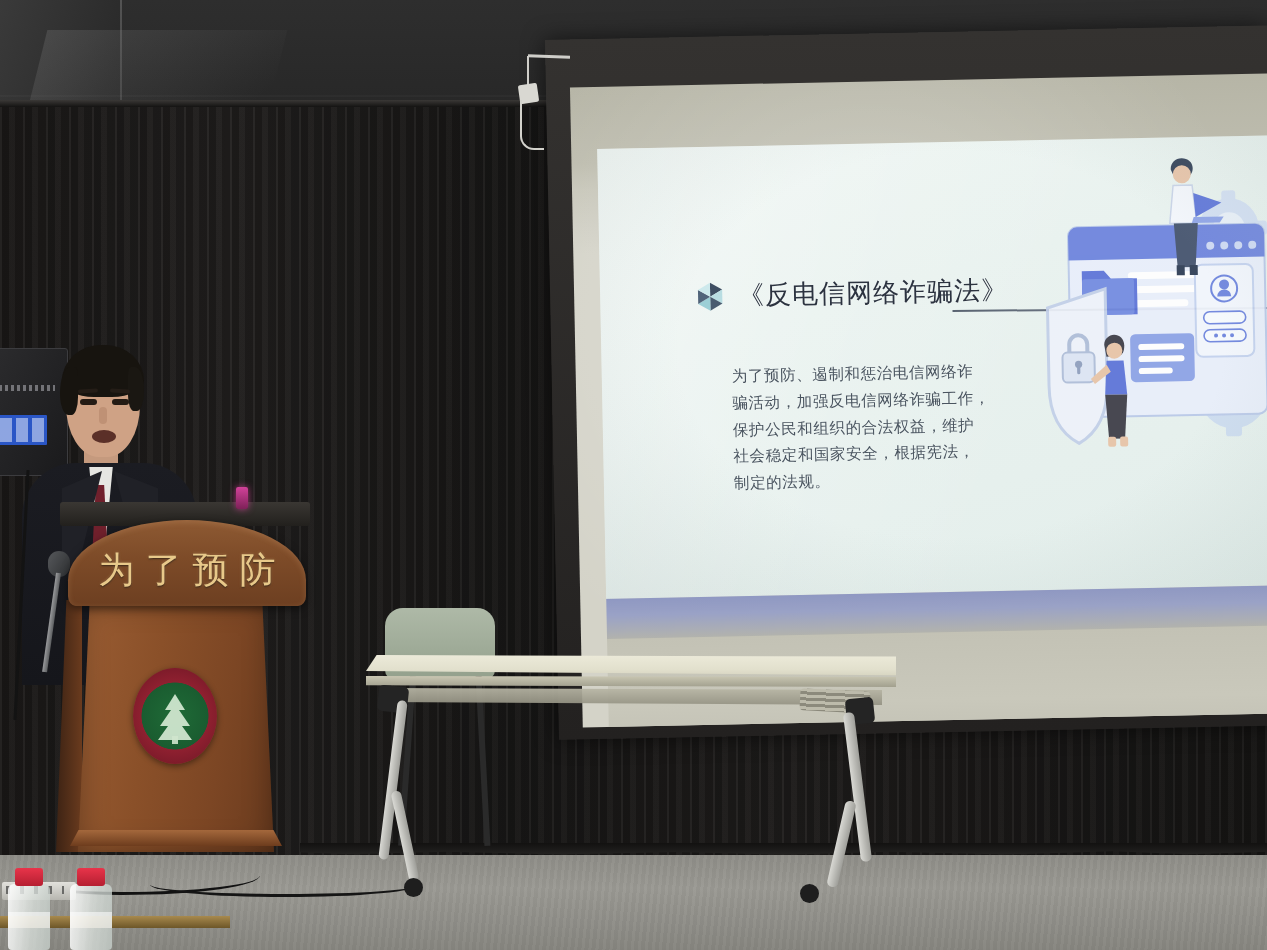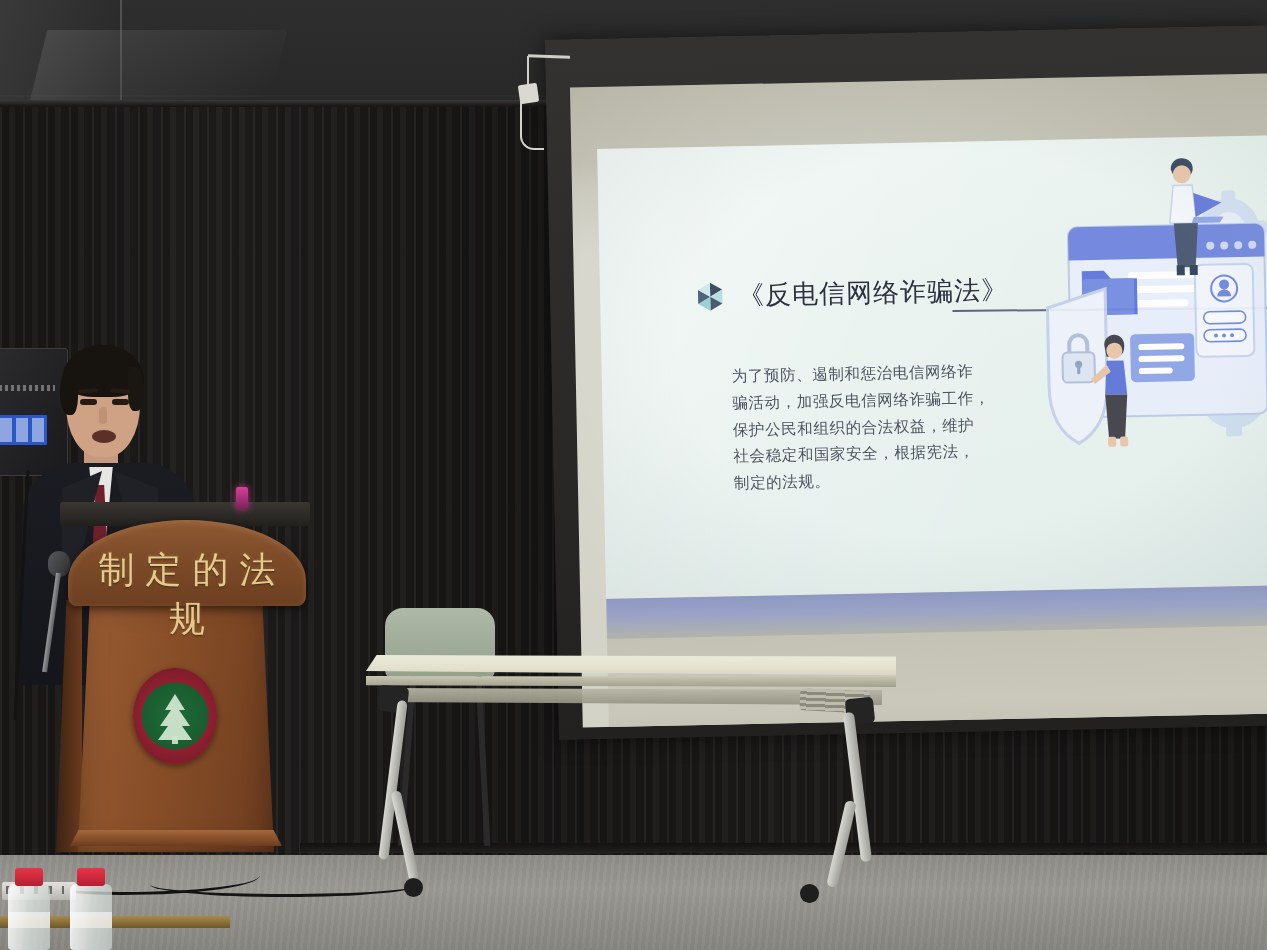--- a/index.html
+++ b/index.html
@@ -405,21 +405,21 @@
     <div class="sp-mic-head"></div>
     <div class="sp-mic-stem"></div>
   </div>
 
   <div class="podium-cable1"></div>
   <div class="podium-top"></div>
   <div class="podium-light"></div>
   <div class="podium-left-face"></div>
   <div class="podium-body"></div>
   <div class="podium-plaque">
-    <div class="podium-plaque-text">制定的法规</div>
+    <div class="podium-plaque-text">为了预防</div>
   </div>
   <div class="podium-emblem">
     <div class="podium-emblem-tree">
       <svg viewBox="0 0 46 52">
         <path d="M23 2 L33 18 H27 L38 34 H30 L40 48 H6 L16 34 H8 L19 18 H13 Z" fill="#d8ecd6" opacity=".9"></path>
         <rect x="20" y="44" width="6" height="8" fill="#cfe6cd" opacity=".9"></rect>
       </svg>
     </div>
   </div>
   <div class="podium-molding"></div>

